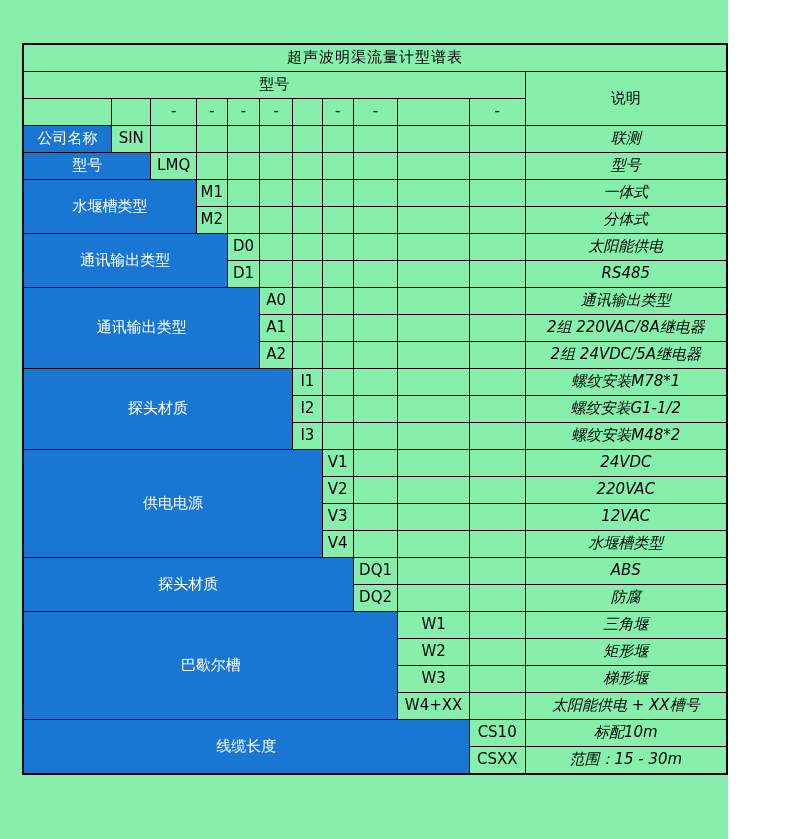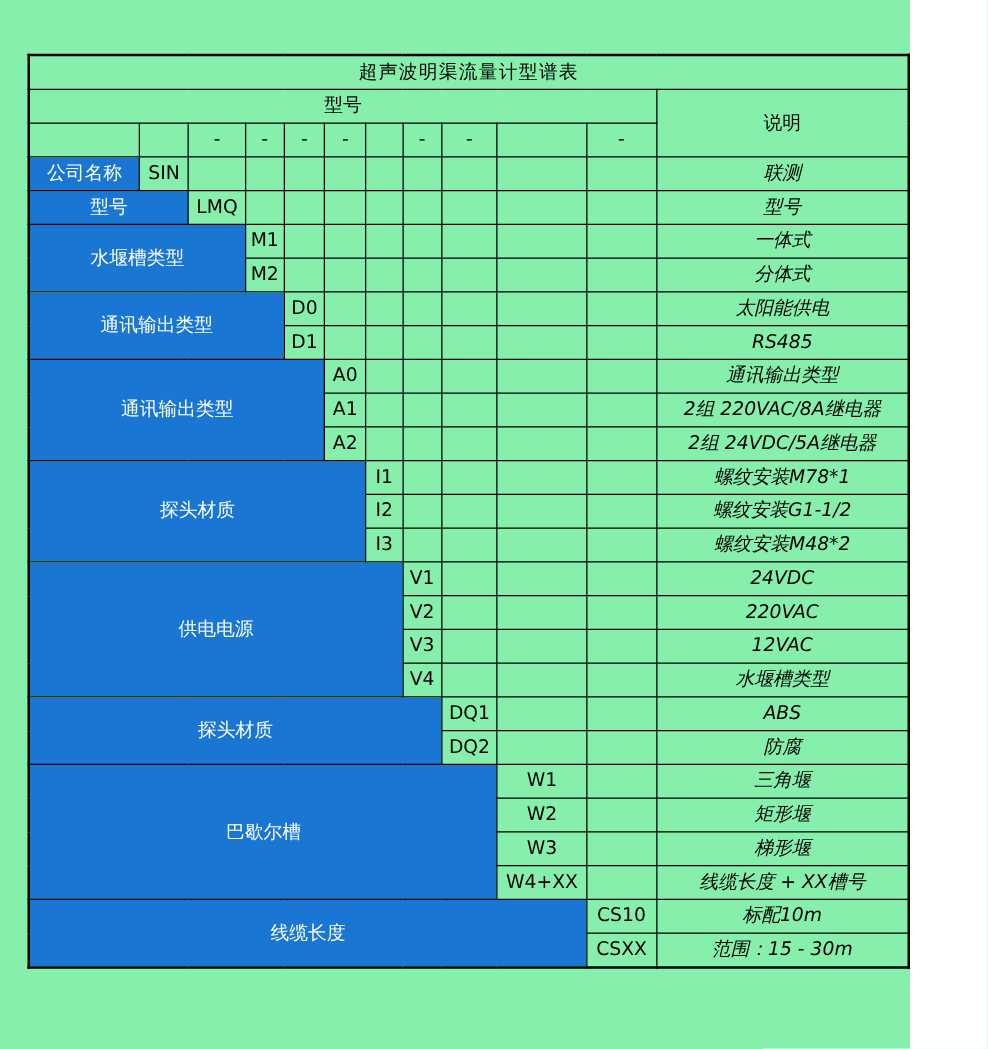--- a/index.html
+++ b/index.html
@@ -289,21 +289,21 @@
       <td class="desc-cell">矩形堰</td>
     </tr>
     <tr>
       <td>W3</td>
       <td></td>
       <td class="desc-cell">梯形堰</td>
     </tr>
     <tr>
       <td>W4+XX</td>
       <td></td>
-      <td class="desc-cell">线缆长度 + XX槽号</td>
+      <td class="desc-cell">太阳能供电 + XX槽号</td>
     </tr>
 
     <tr>
       <td class="blue-cell" colspan="10" rowspan="2">线缆长度</td>
       <td>CS10</td>
       <td class="desc-cell">标配10m</td>
     </tr>
     <tr>
       <td>CSXX</td>
       <td class="desc-cell">范围：15 - 30m</td>

